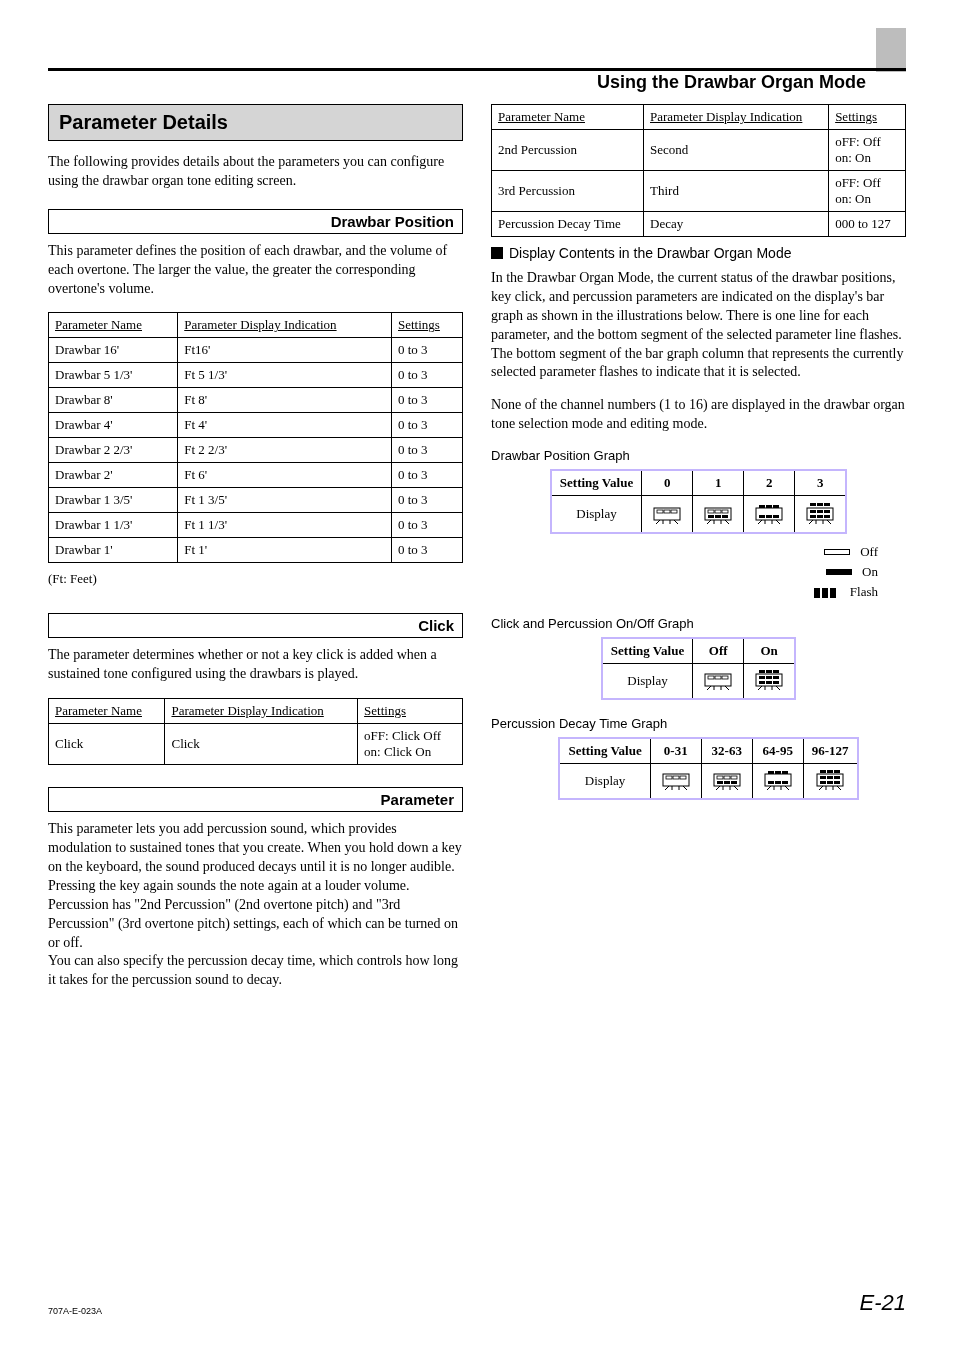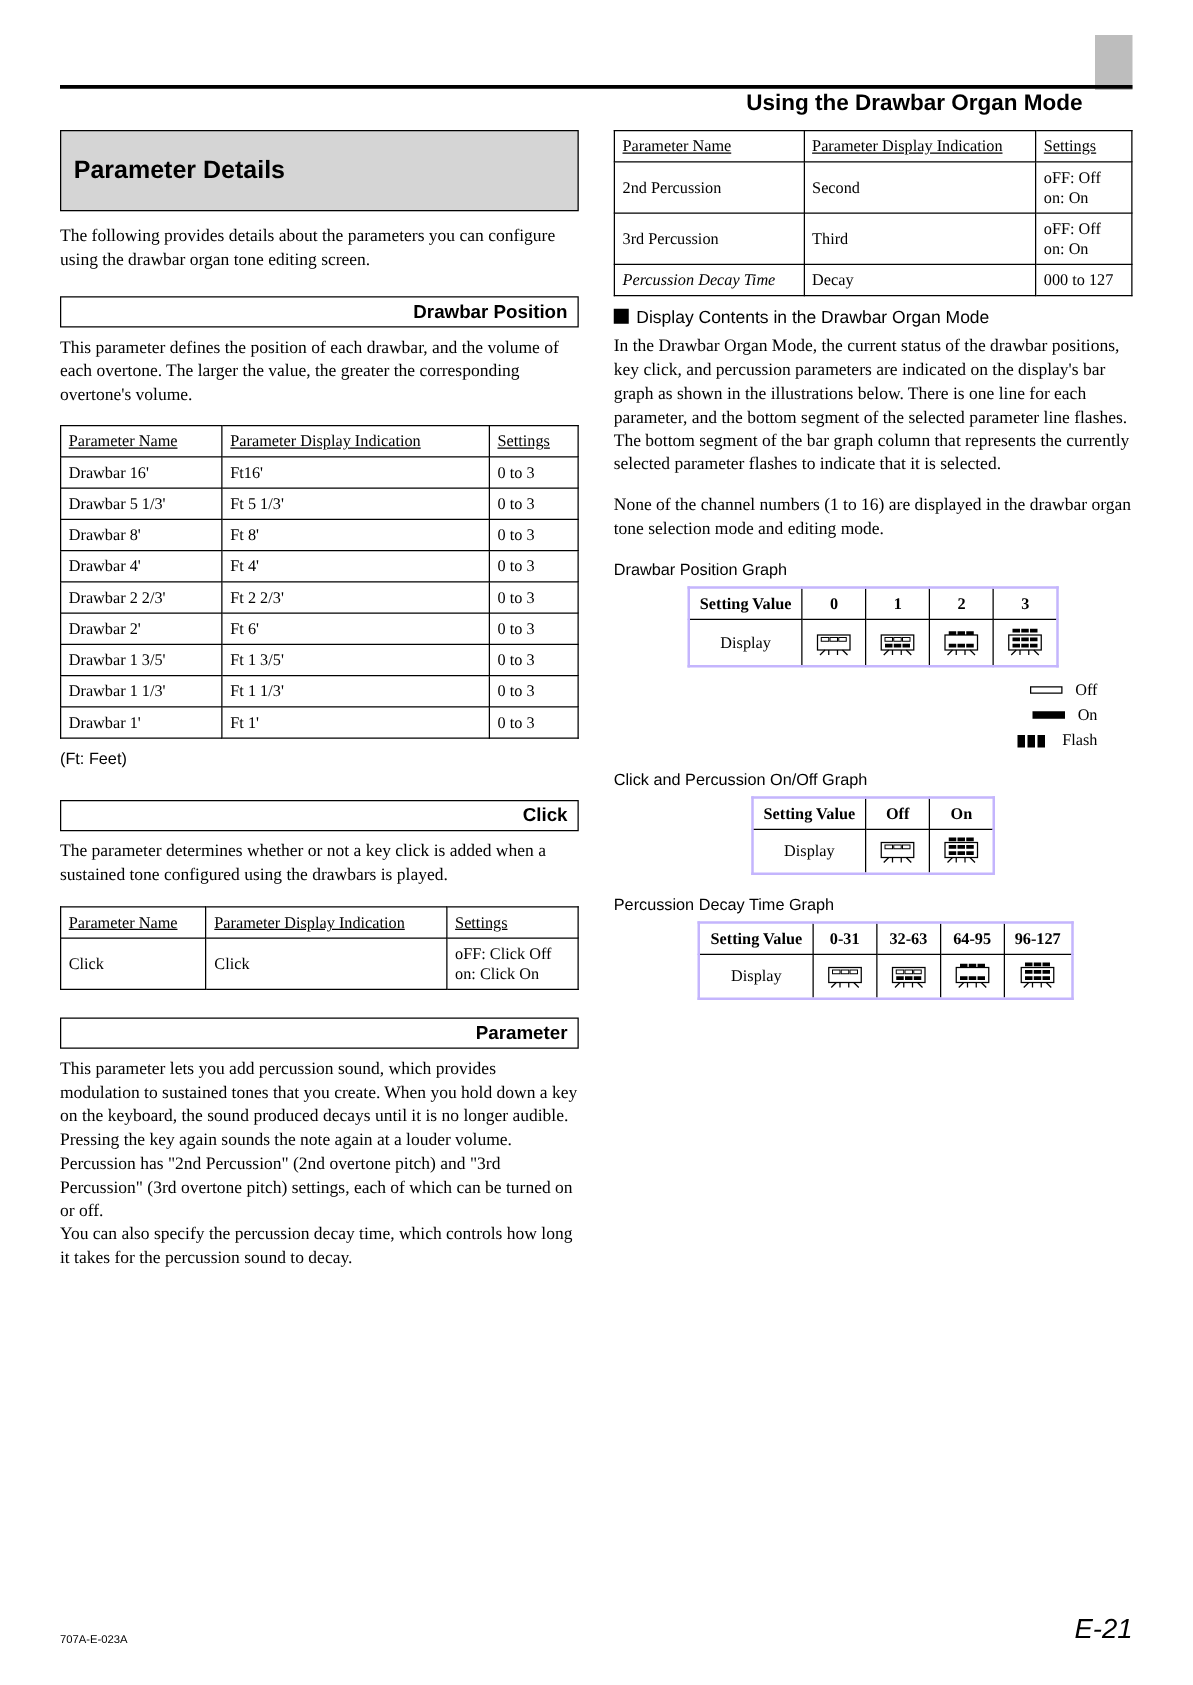--- a/index.html
+++ b/index.html
@@ -3,27 +3,27 @@
 <meta charset="utf-8">
 <style>
   * { box-sizing: border-box; margin: 0; padding: 0; }
   body { font-family: "Times New Roman", serif; font-size: 14px; background: #fff; color: #000; width: 954px; height: 1348px; position: relative; padding: 40px 48px 40px 48px; }
   .header-bar { position: relative; height: 40px; margin-bottom: 24px; }
   .header-title { position: absolute; right: 40px; top: 0; font-family: Arial, sans-serif; font-weight: bold; font-size: 18px; margin-top: 32px; }
   .header-rule { position: absolute; left: 0; right: 0; top: 28px; height: 3px; background: #000; }
   .grey-tab { position: absolute; right: 0; top: -12px; width: 30px; height: 44px; background: #bdbdbd; }
   .columns { display: flex; gap: 28px; }
   .col { flex: 1; min-width: 0; }
-  .section-title-box { background: #d5d5d5; border: 1px solid #000; padding: 20px 10px; font-family: Arial, sans-serif; font-size: 20px; font-weight: bold; margin-bottom: 12px; }
+  .section-title-box { background: #d5d5d5; border: 1px solid #000; padding: 6px 10px; font-family: Arial, sans-serif; font-size: 20px; font-weight: bold; margin-bottom: 12px; }
   p { font-family: Georgia, "Times New Roman", serif; font-size: 14px; line-height: 1.35; margin-bottom: 14px; }
   .sub-heading { border: 1px solid #000; padding: 3px 8px; font-family: Arial, sans-serif; font-weight: bold; font-size: 15px; margin-top: 18px; margin-bottom: 8px; text-align: right; }
   table.data { border-collapse: collapse; width: 100%; font-family: Georgia, "Times New Roman", serif; font-size: 13px; margin-bottom: 8px; }
   table.data th, table.data td { border: 1px solid #000; padding: 4px 6px; text-align: left; vertical-align: middle; }
   table.data th { font-weight: normal; text-align: left; text-decoration: underline; }
-  .note { font-size: 13px; font-family: Liberation Sans, sans-serif; }
+  .note { font-size: 13px; font-family: Liberation Serif, serif; }
   .black-sq-heading { font-family: Arial, sans-serif; font-weight: normal; font-size: 14px; margin-bottom: 8px; display: flex; align-items: center; gap: 6px; margin-top: 4px; }
   .black-sq { display:inline-block; width: 12px; height: 12px; background:#000; flex-shrink:0; }
   .small-label { font-family: Arial, sans-serif; font-size: 13px; margin-top: 10px; margin-bottom: 6px; }
   .graph-table { border-collapse: collapse; font-family: Georgia, serif; font-size: 13px; margin: 0 auto; border: 2px solid #c4b5fd; }
   .graph-table th, .graph-table td { border: 1px solid #000; padding: 4px 8px; text-align: center; vertical-align: middle; }
   .graph-wrap { display:flex; flex-direction: column; align-items:center; }
   .glyph-cell svg { display:block; margin: 0 auto; }
   .legend { font-family: Georgia, serif; font-size: 13px; margin-top: 10px; }
   .legend-row { display:flex; align-items:center; gap: 10px; justify-content:flex-end; padding-right: 28px; margin-bottom: 4px; }
   .legend-swatch { width: 26px; height: 8px; }
@@ -151,21 +151,21 @@
             <td style="white-space: pre-line;">oFF:  Off
 on:    On</td>
           </tr>
           <tr>
             <td style="white-space: pre-line;">3rd Percussion</td>
             <td style="white-space: pre-line;">Third</td>
             <td style="white-space: pre-line;">oFF:  Off
 on:    On</td>
           </tr>
           <tr>
-            <td style="white-space: pre-line; font-style: italic;">Percussion Decay Time</td>
+            <td style="white-space: pre-line;">Percussion Decay Time</td>
             <td style="white-space: pre-line;">Decay</td>
             <td style="white-space: pre-line;">000 to 127</td>
           </tr>
         </tbody>
     </table>
 
     <div class="black-sq-heading">
       <span class="black-sq"></span>
       <span>Display Contents in the Drawbar Organ Mode</span>
     </div>

